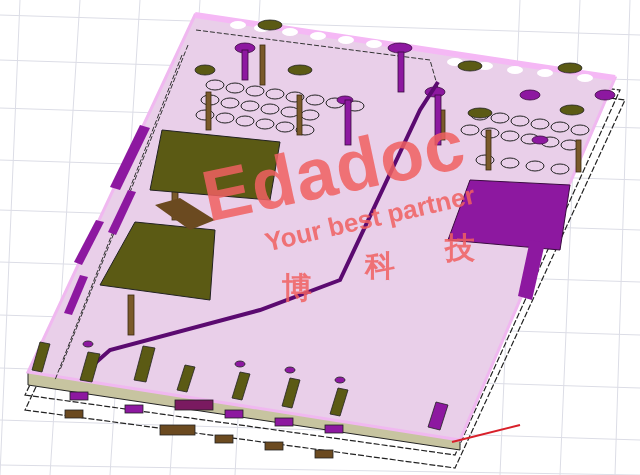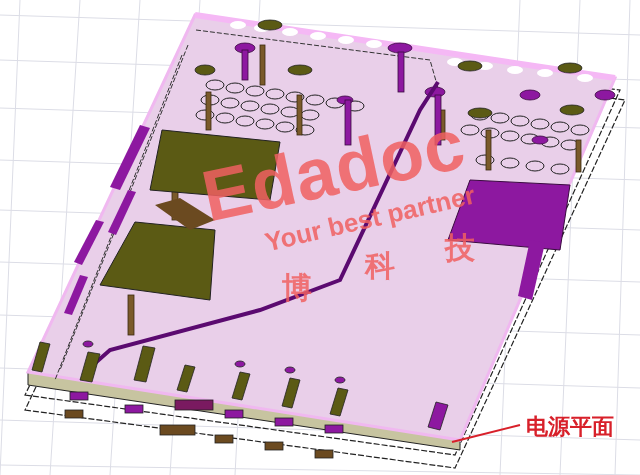--- a/index.html
+++ b/index.html
@@ -188,14 +188,13 @@
 
     <line x1="452" y1="442" x2="520" y2="425" stroke="#d8202a" stroke-width="2"></line>
   </svg>
 
   <div class="wm-main">Edadoc</div>
   <div class="wm-sub">Your best partner</div>
   <div class="wm-cn" style="left:282px;top:268px;">博</div>
   <div class="wm-cn" style="left:365px;top:246px;">科</div>
   <div class="wm-cn" style="left:445px;top:228px;">技</div>
 
-  <div class="callout">电源平面</div>
 </div>
 
 </body></html>

